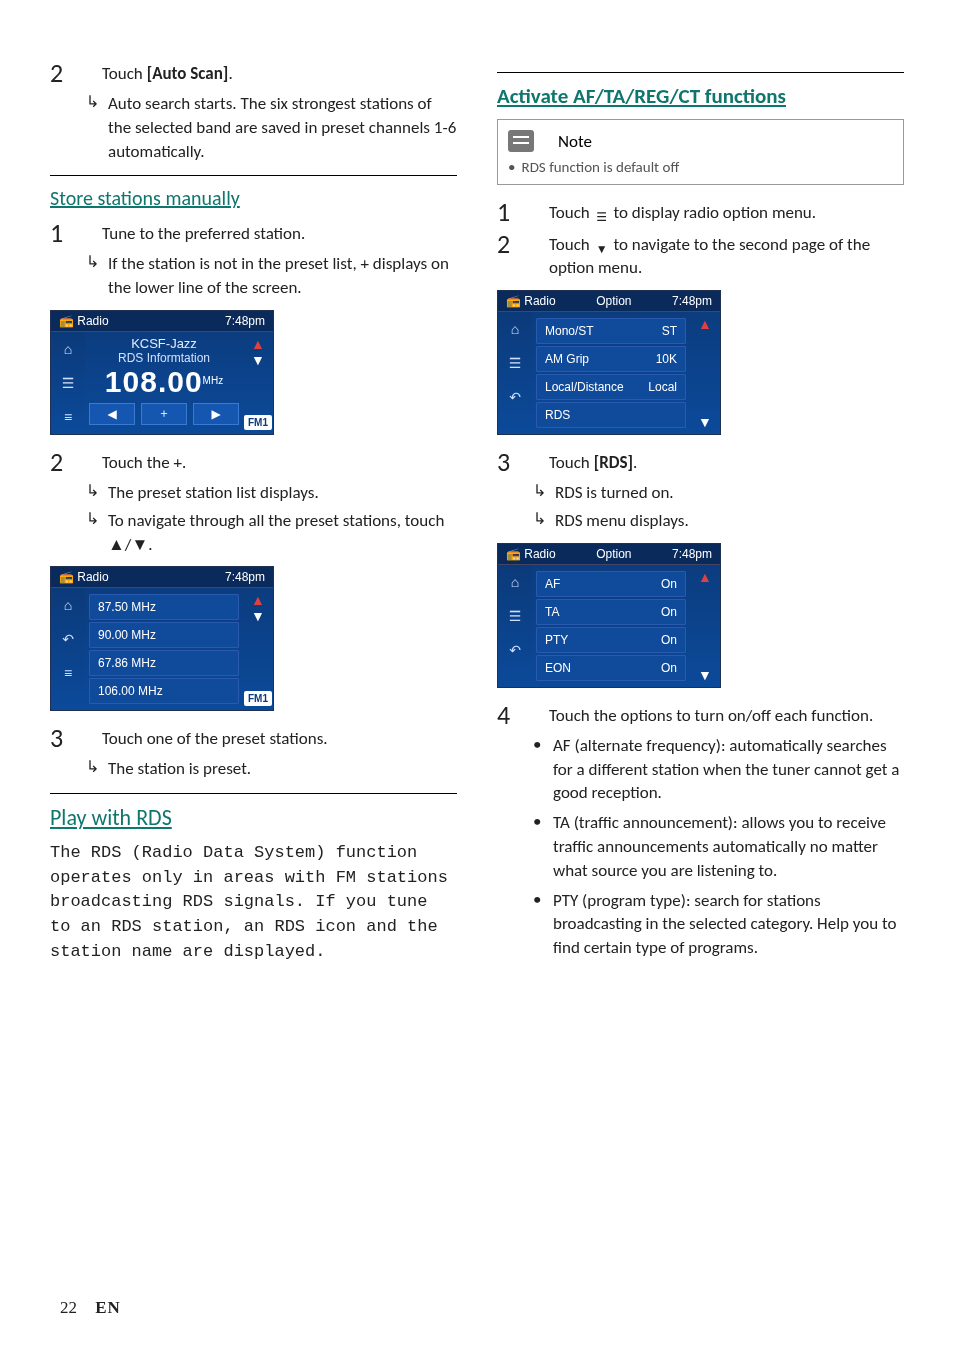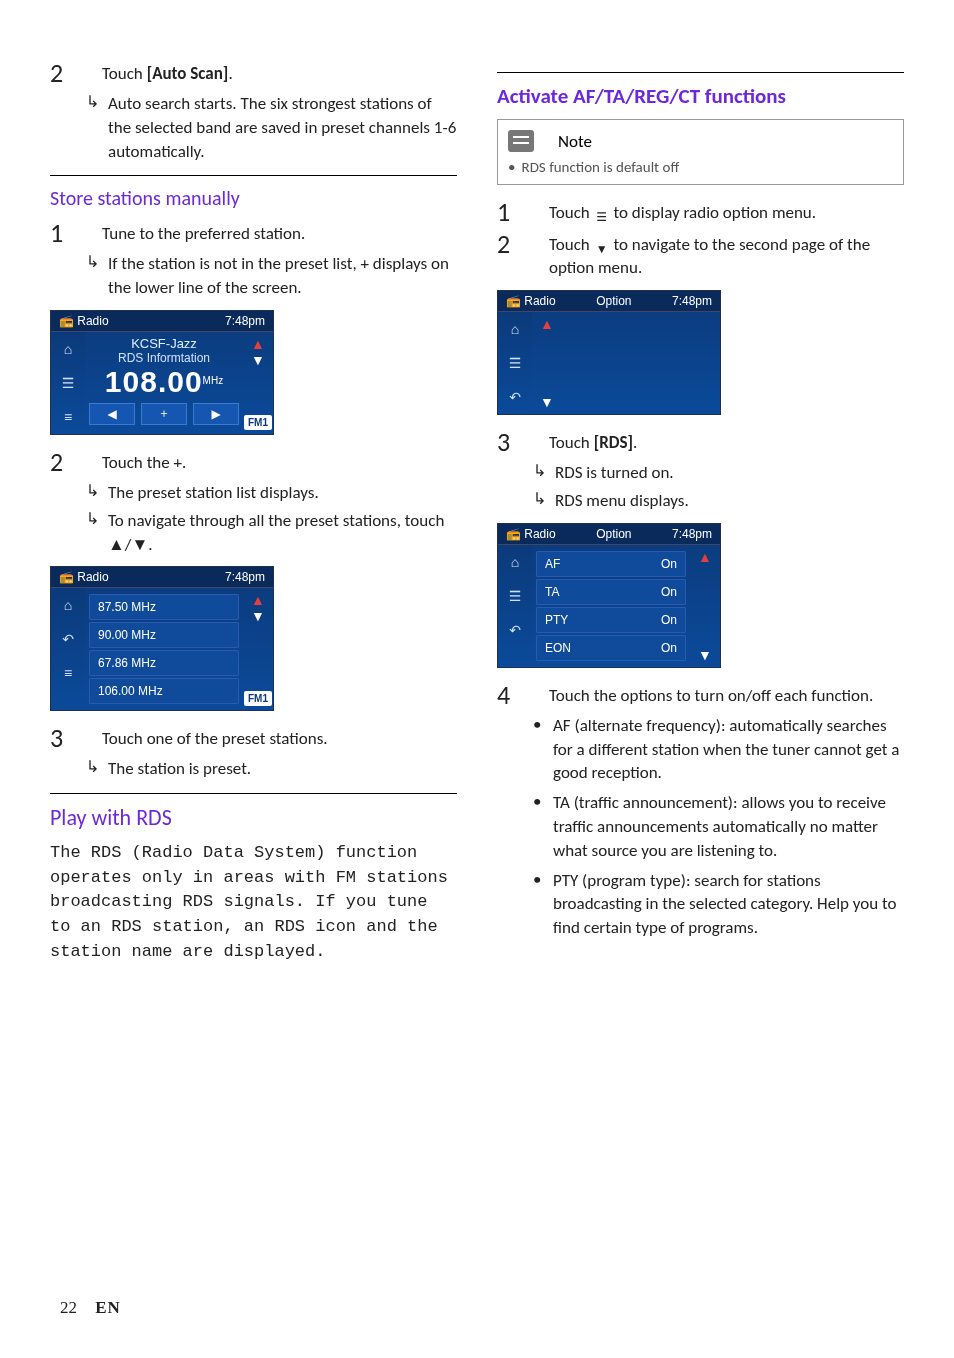--- a/index.html
+++ b/index.html
@@ -30,21 +30,21 @@
 
   .sub { display: flex; align-items: flex-start; margin-left: 36px; margin-top: 2px; margin-bottom: 4px; }
   .sub-arrow {
     width: 22px; flex-shrink: 0; font-size: 16px; line-height: 1.3;
     font-family: Arial, sans-serif;
   }
   .sub-text { flex: 1; line-height: 1.4; }
 
   hr.rule { border: none; border-top: 1.5px solid #000; margin: 12px 0 10px 0; }
 
-  h3.subhead { font-size: 20px; font-weight: 400; color: #6d28d9; margin: 6px 0 10px 0; }
+  h3.subhead { font-size: 20px; font-weight: 400; color: #0f766e; margin: 6px 0 10px 0; text-decoration: underline; }
   h3.subhead.big { font-size: 21px; font-weight: 600; }
 
   .bold-inline { font-weight: 700; }
 
   
   .device {
     width: 224px;
     background: linear-gradient(#0b3a7a,#0b4a9a);
     border: 1px solid #203050;
     color: #fff;
@@ -284,20 +284,38 @@
         <span>📻 <span>Radio</span></span>
         <span>Option</span>
         <span>7:48pm</span>
       </div>
       <div class="body">
         <div class="side">
           <div class="sbtn">⌂</div>
           <div class="sbtn">☰</div>
           <div class="sbtn">↶</div>
         </div>
+        <div class="main">
+          <div class="dev-row">
+              <span>Mono/ST</span>
+              <span>ST</span>
+            </div>
+          <div class="dev-row">
+              <span>AM Grip</span>
+              <span>10K</span>
+            </div>
+          <div class="dev-row">
+              <span>Local/Distance</span>
+              <span>Local</span>
+            </div>
+          <div class="dev-row">
+              <span>RDS</span>
+              <span></span>
+            </div>
+        </div>
         <div class="nav-cell">
           <div class="nav-tri red">▲</div>
           <div style="flex:1"></div>
           <div class="nav-tri">▼</div>
         </div>
       </div>
     </div>
 
     <div class="step">
       <div class="step-num">3</div>

